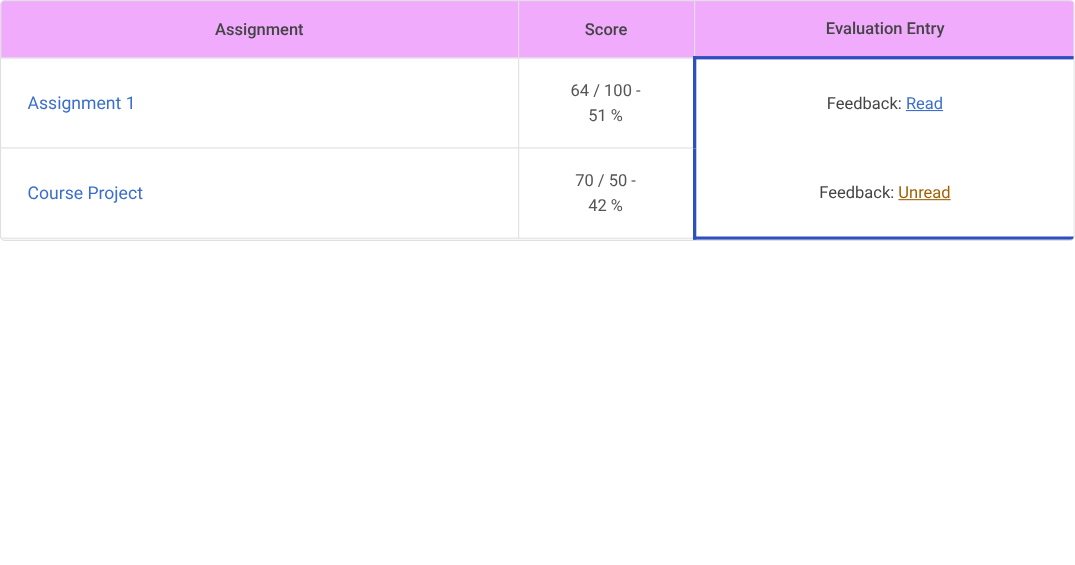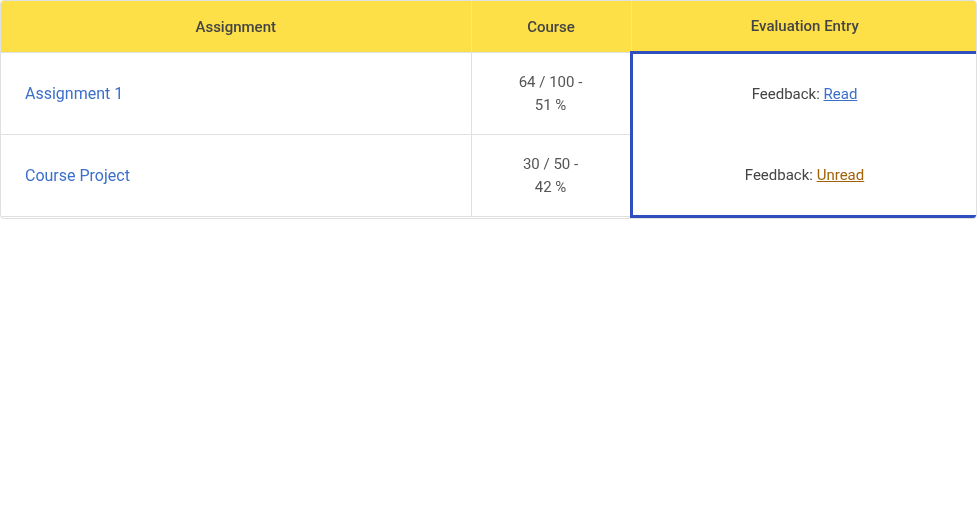--- a/index.html
+++ b/index.html
@@ -28,21 +28,21 @@
     col.col-assignment {
       width: 470px;
     }
     col.col-score {
       width: 160px;
     }
     col.col-evaluation {
       width: 347px;
     }
     thead tr th {
-      background: #fde047;
+      background: #f0abfc;
       padding: 16px 20px;
       font-size: 15px;
       font-weight: 500;
       color: #444;
       text-align: center;
       border-bottom: 1px solid #e0e0e0;
     }
     thead tr th:first-child {
       text-align: center;
       border-right: 1px solid #e0e0e0;
@@ -107,21 +107,21 @@
 <div class="table-wrapper">
   <table>
     <colgroup>
       <col class="col-assignment">
       <col class="col-score">
       <col class="col-evaluation">
     </colgroup>
     <thead>
       <tr>
         <th>Assignment</th>
-        <th>Course</th>
+        <th>Score</th>
         <th>Evaluation Entry</th>
       </tr>
     </thead>
     <tbody>
 
 
       <tr>
         <td>
           <a class="assignment-link" href="#">Assignment 1</a>
         </td>
@@ -138,21 +138,21 @@
         </td>
       </tr>
 
 
       <tr>
         <td>
           <a class="assignment-link" href="#">Course Project</a>
         </td>
         <td>
           <div class="score-text">
-            <span>30 / 50 -</span><br>
+            <span>70 / 50 -</span><br>
             <span>42 %</span>
           </div>
         </td>
         <td style="border: 3px solid #2e4fbd; border-top: none; padding: 18px 24px;">
           <span class="feedback-text">
             <span>Feedback: </span><a href="#" class="feedback-link-unread">Unread</a>
           </span>
         </td>
       </tr>
     </tbody>

